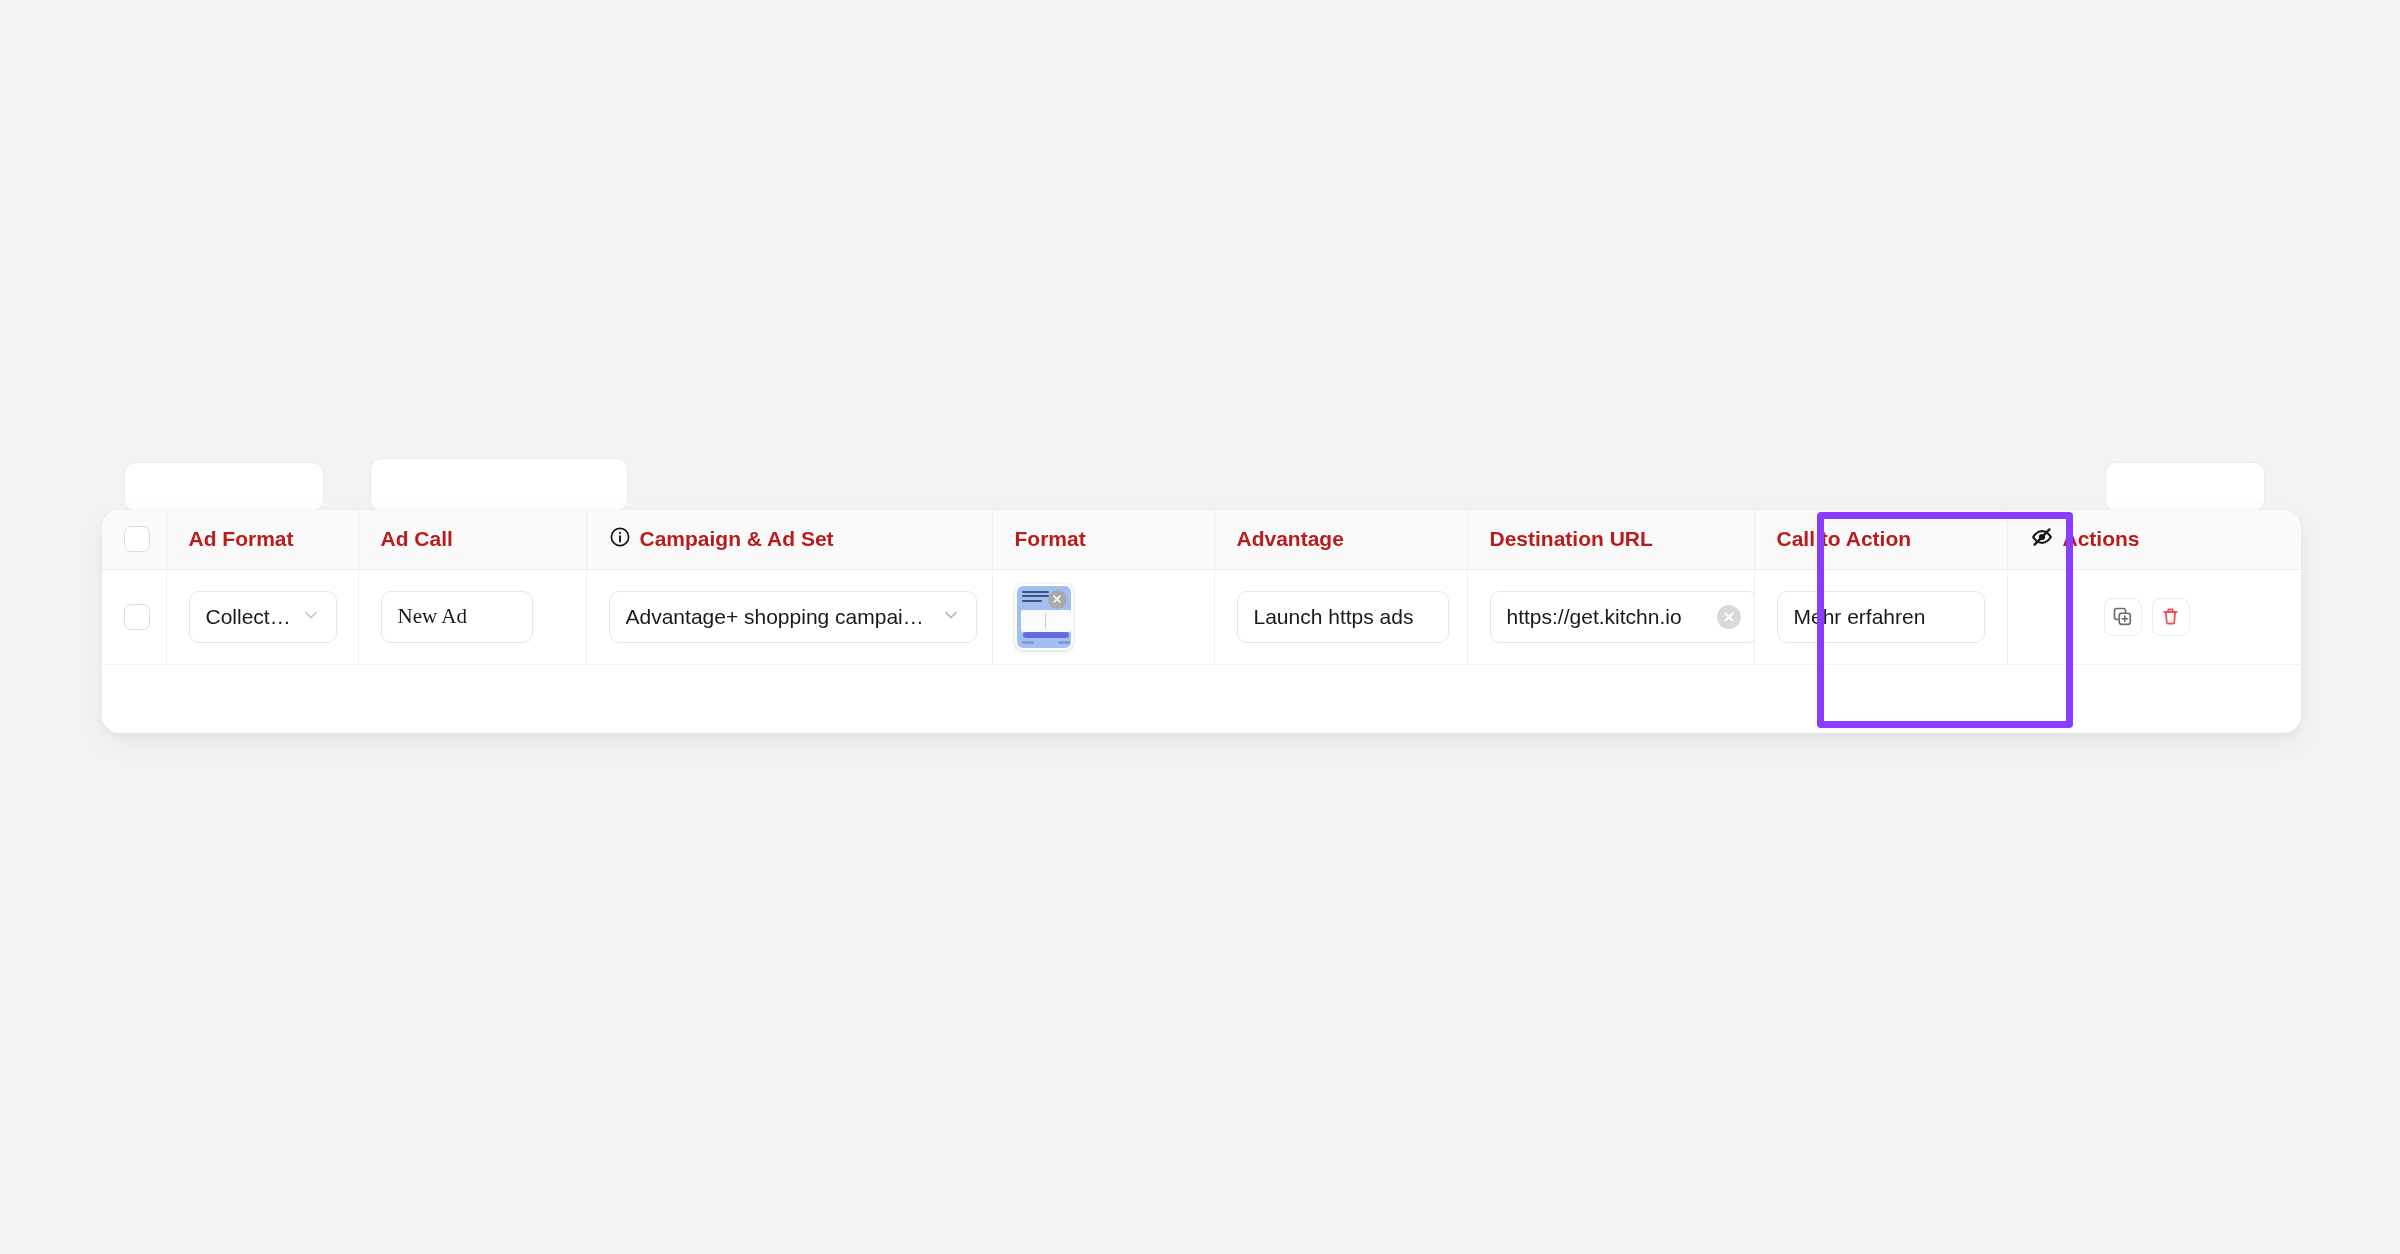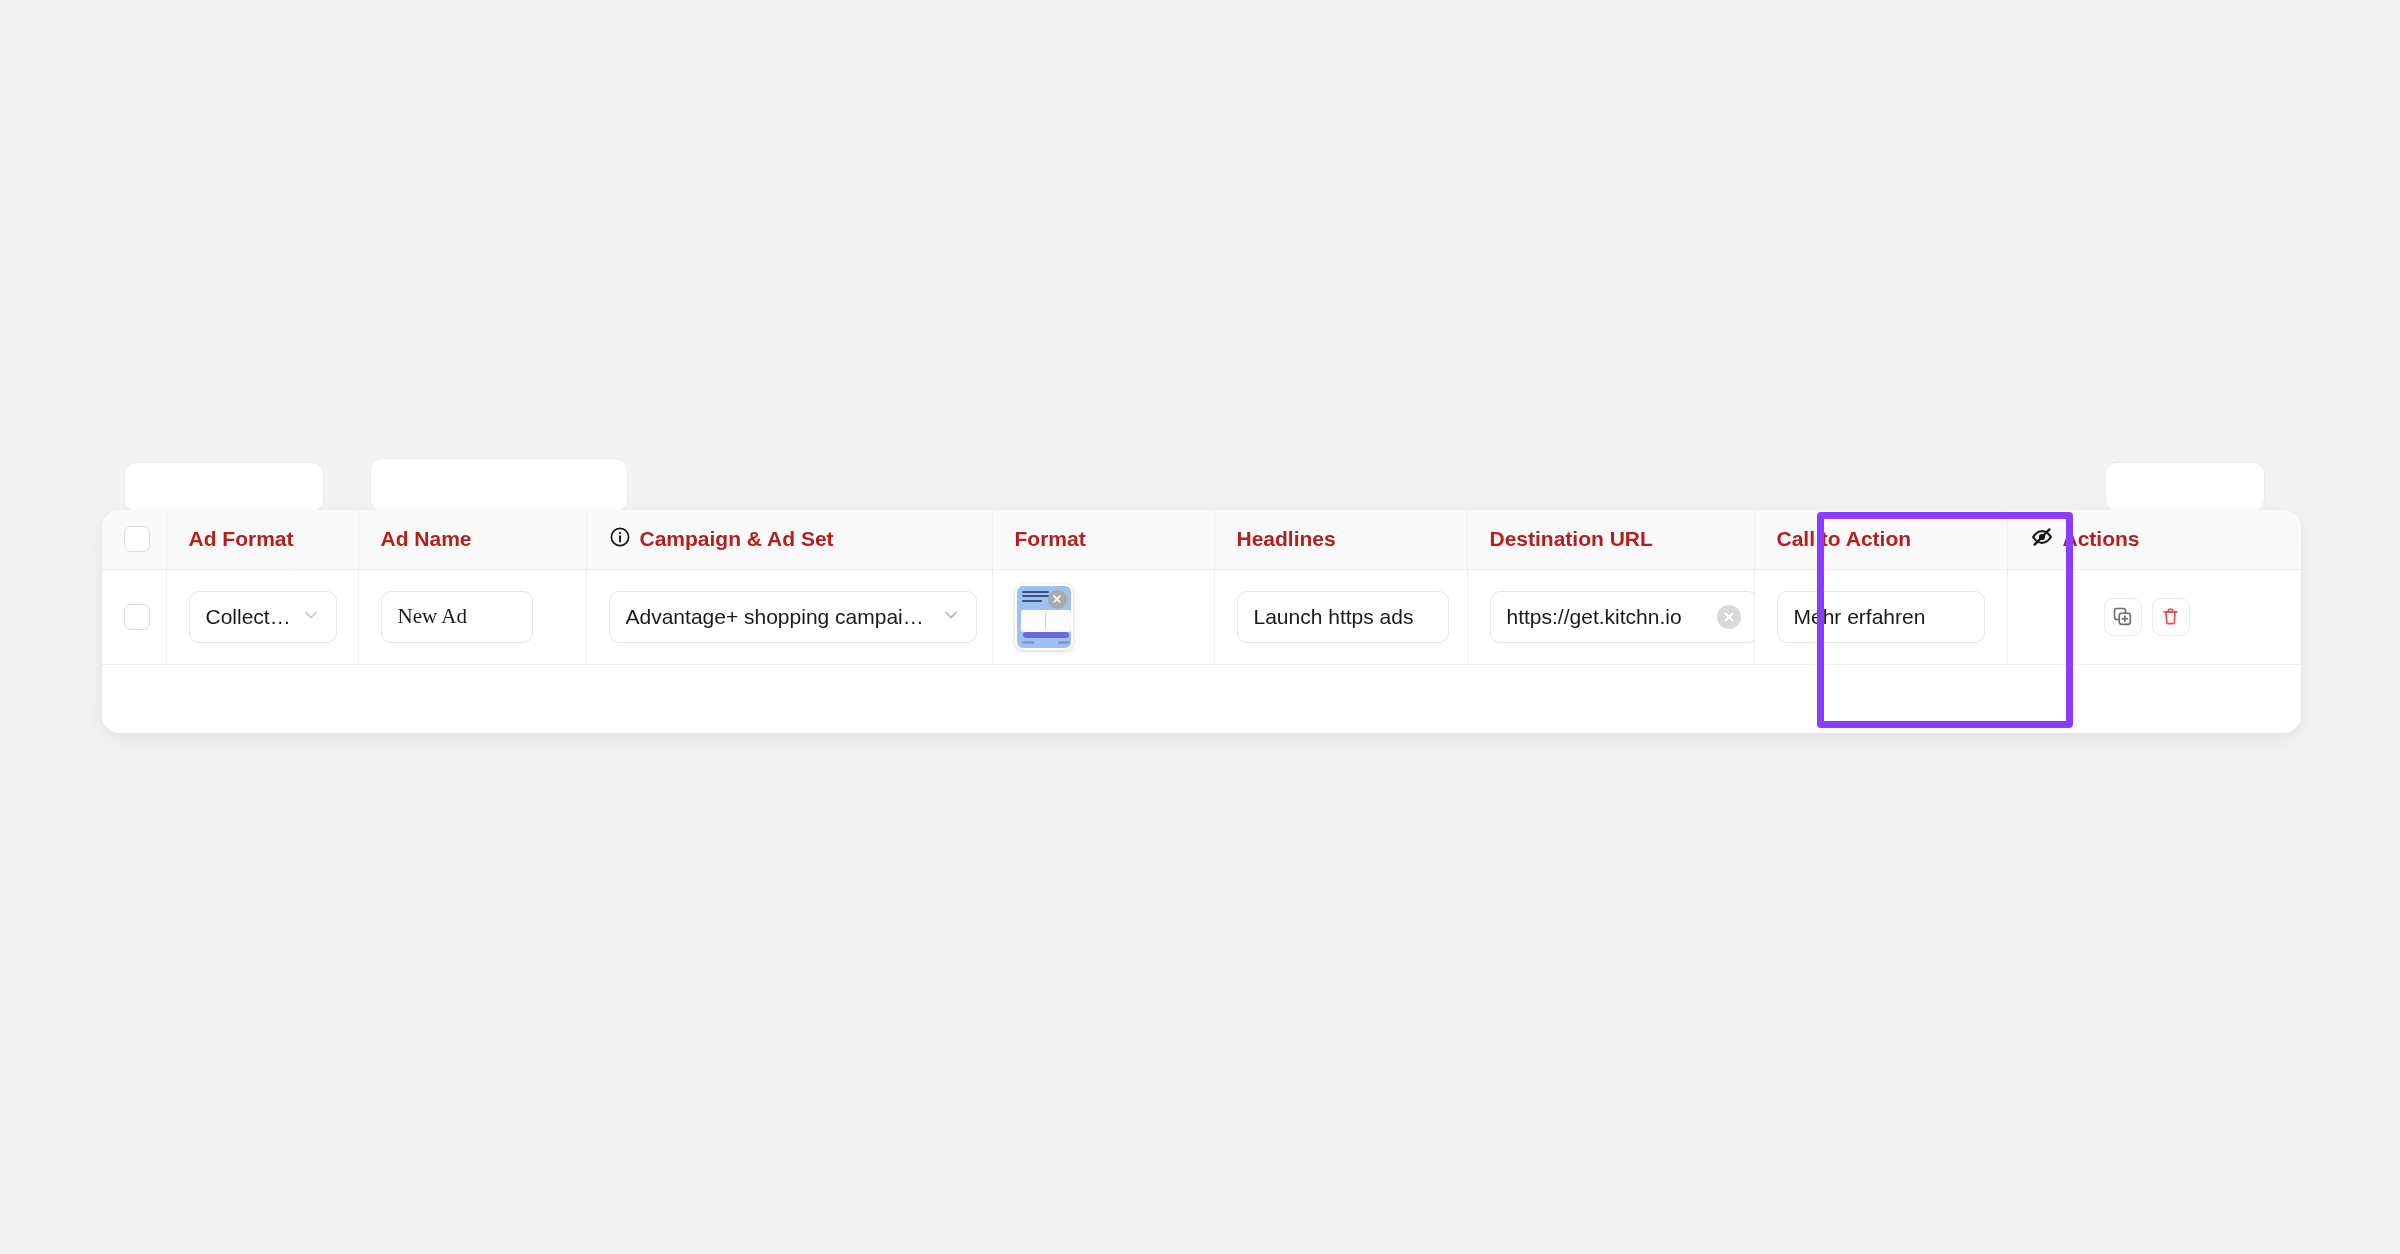--- a/index.html
+++ b/index.html
@@ -266,21 +266,21 @@
           </th>
 
           <th>
             <span class="th-inner">
                 <span>Ad Format</span>
               </span>
           </th>
 
           <th>
             <span class="th-inner">
-                <span>Ad Name</span>
+                <span>Ad Call</span>
               </span>
           </th>
 
           <th>
             <span class="th-inner">
               <span>
                 <svg width="22" height="22" viewBox="0 0 22 22" aria-hidden="true">
                   <circle cx="11" cy="11" r="8.6" fill="none" stroke="#18181b" stroke-width="1.7"></circle>
                   <circle cx="11" cy="6.9" r="1.05" fill="#18181b"></circle>
                   <rect x="10.1" y="9.3" width="1.9" height="7.1" rx="0.95" fill="#18181b"></rect>
@@ -291,21 +291,21 @@
           </th>
 
           <th>
             <span class="th-inner">
                 <span>Format</span>
               </span>
           </th>
 
           <th>
             <span class="th-inner">
-                <span>Headlines</span>
+                <span>Advantage</span>
               </span>
           </th>
 
           <th>
             <span class="th-inner">
                 <span>Destination URL</span>
               </span>
           </th>
 
           <th>

